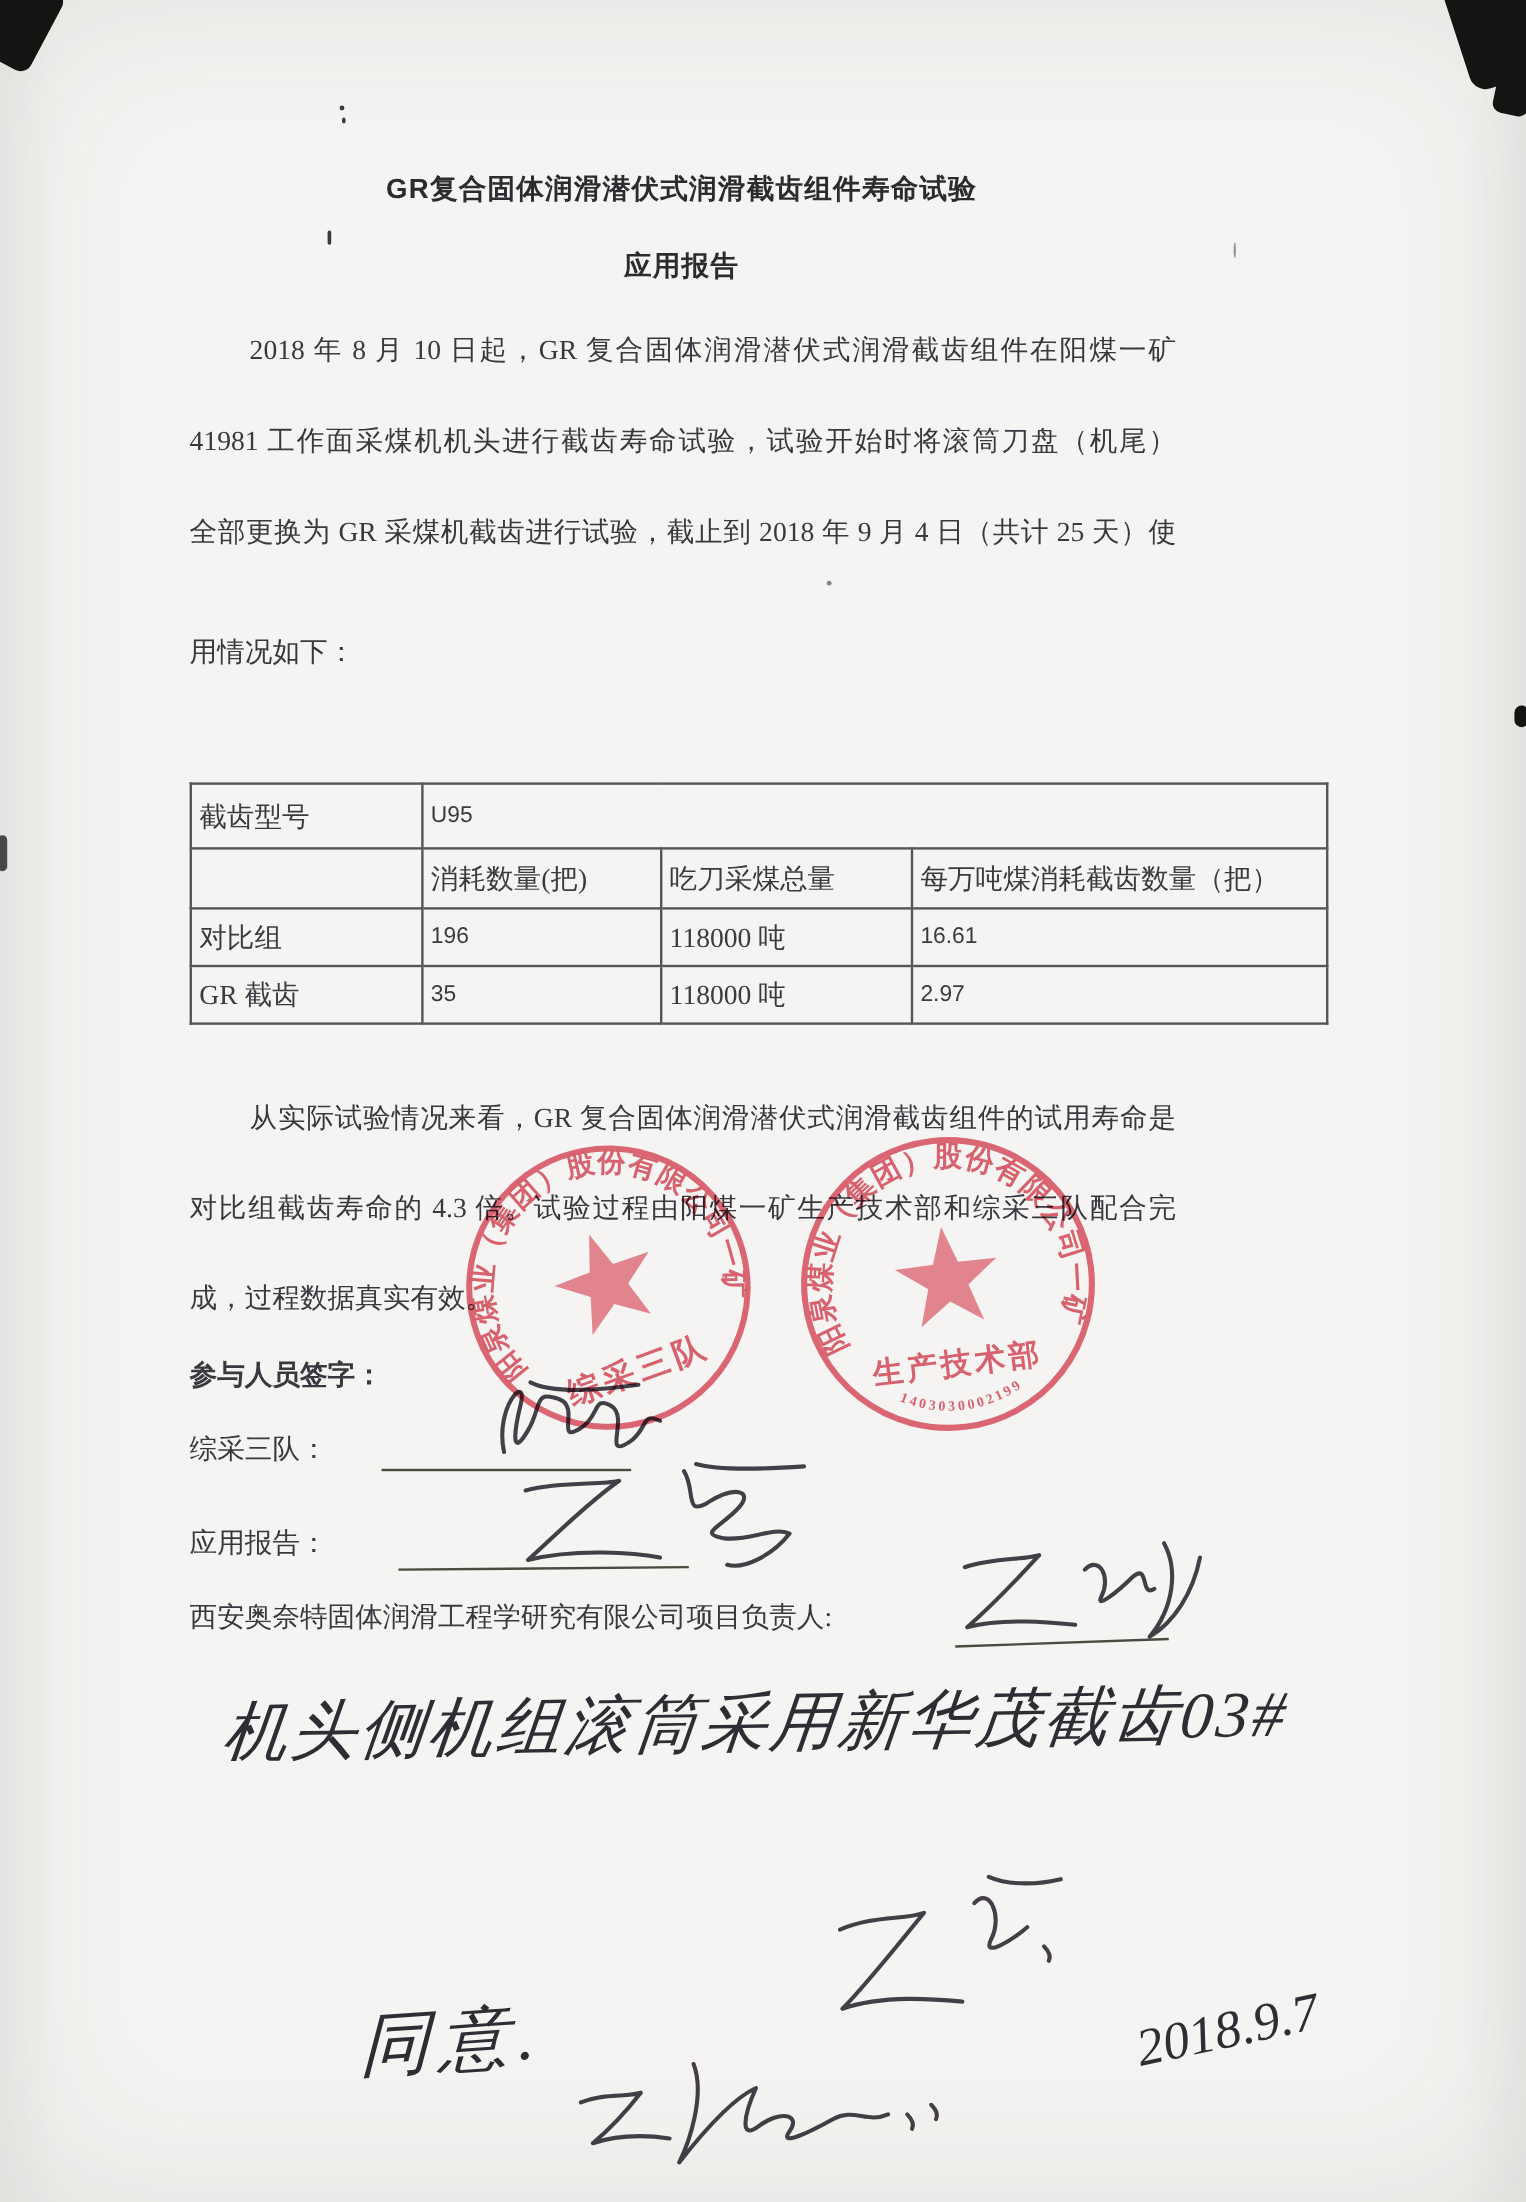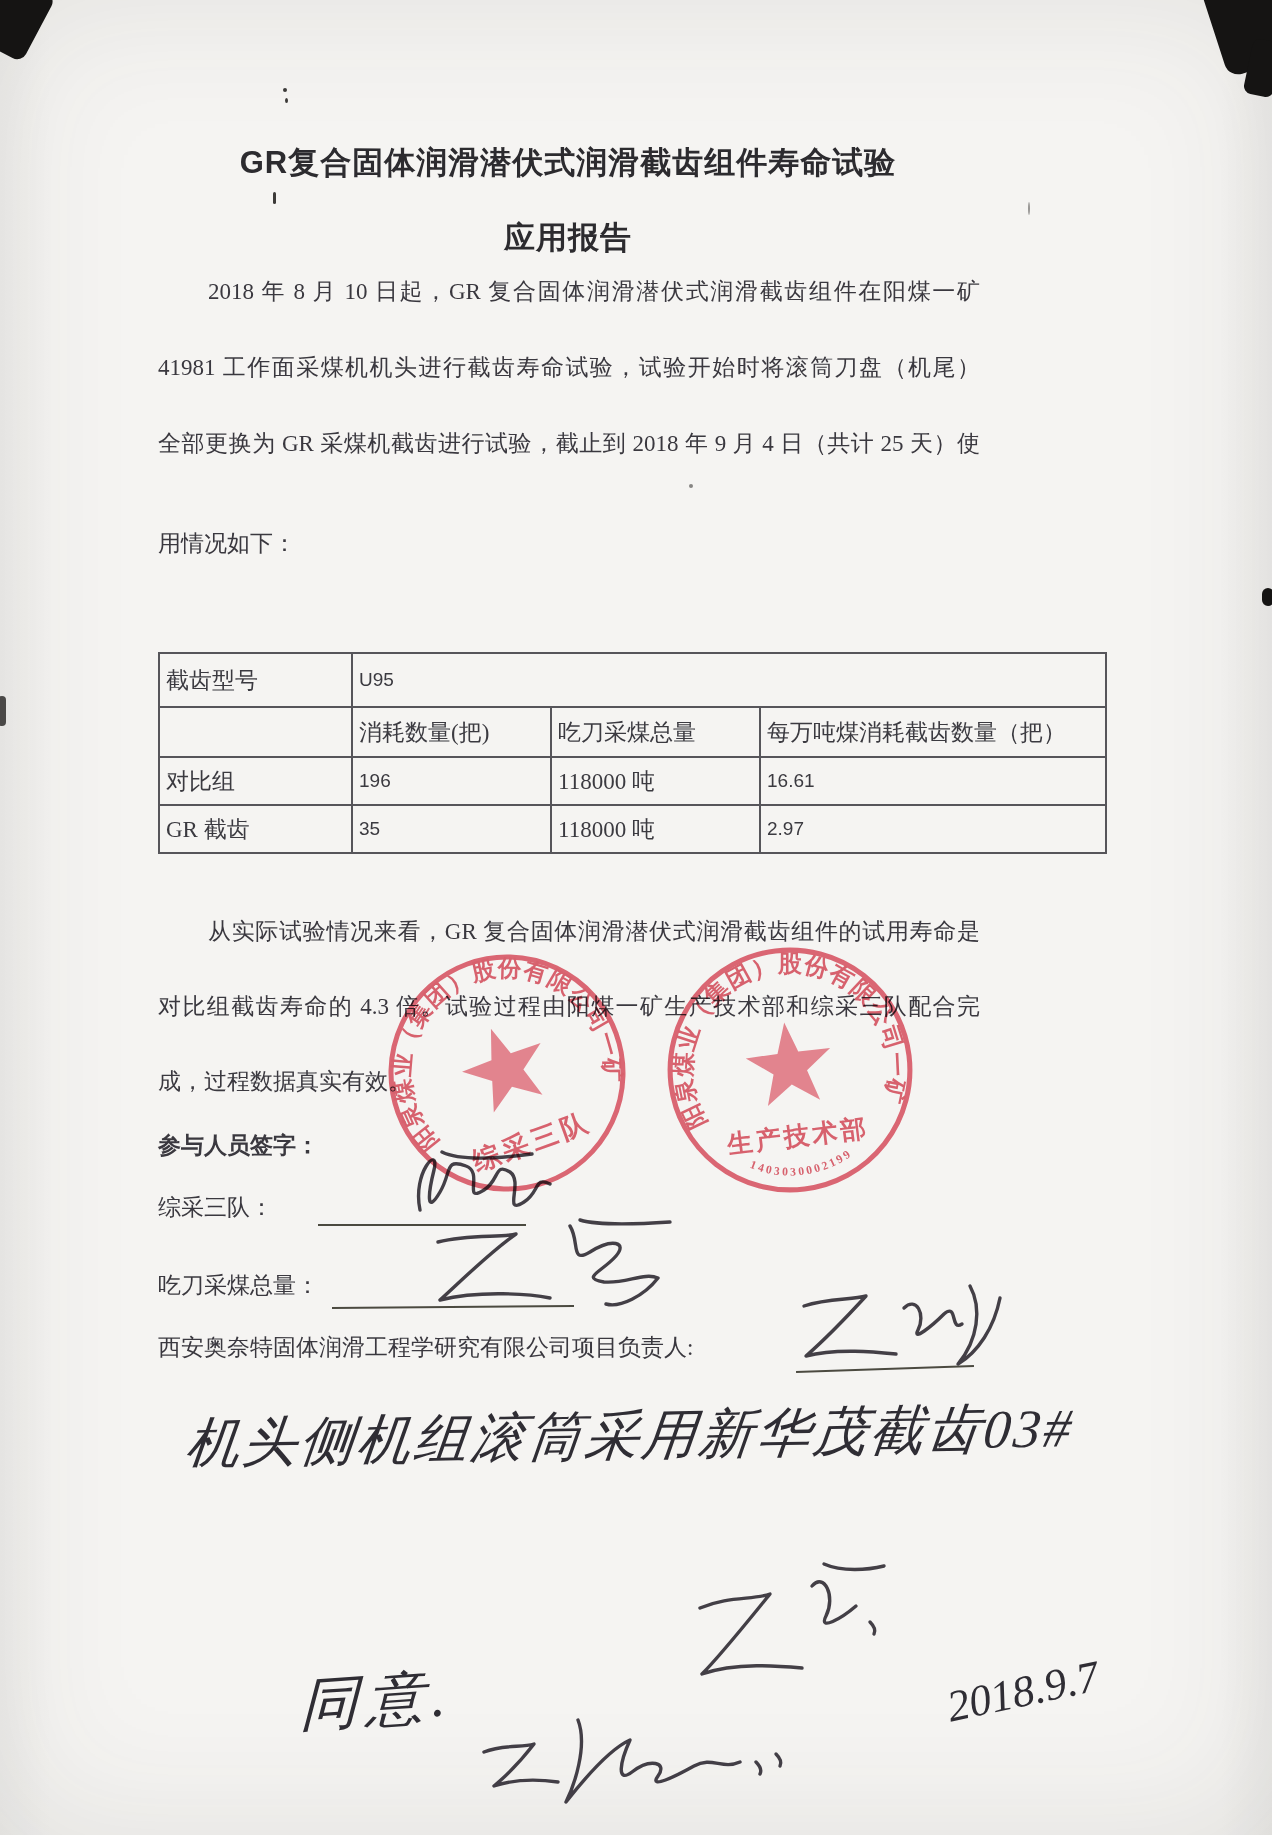--- a/index.html
+++ b/index.html
@@ -11,21 +11,21 @@
     box-shadow:inset 0 0 140px rgba(60,55,50,.10);
     overflow:hidden;
     font-family:"Liberation Serif","DejaVu Serif",serif;
     color:#38363c;
   }
   .abs{position:absolute;}
   .doc-title{
     left:158px;width:820px;text-align:center;
     font-family:"Liberation Sans","DejaVu Sans",sans-serif;
     font-weight:bold;color:#2c2b2f;letter-spacing:1px;
-    font-size:31px;white-space:nowrap;
+    font-size:23px;white-space:nowrap;
   }
   .bodyline{
     left:158px;width:822px;
     font-size:23px;line-height:32px;color:#3a383f;
     text-align:justify;text-align-last:justify;
   }
   .bodyline.short{text-align:left;text-align-last:left;white-space:nowrap;}
   .indent{text-indent:50px;}
   
   table.results{
@@ -64,21 +64,21 @@
   <div class="stain abs" style="left:1248px;top:40px;width:30px;height:56px;transform:rotate(12deg);border-radius:8px;"></div>
   <div class="stain abs" style="left:1262px;top:588px;width:12px;height:18px;border-radius:6px;"></div>
   <div class="stain abs" style="left:-2px;top:696px;width:8px;height:30px;border-radius:4px;opacity:.75;"></div>
   <div class="speck" style="left:283px;top:88px;width:4px;height:4px;"></div>
   <div class="speck" style="left:285px;top:98px;width:3px;height:5px;"></div>
   <div class="speck" style="left:273px;top:192px;width:3px;height:12px;border-radius:2px;"></div>
   <div class="speck" style="left:1028px;top:202px;width:2px;height:13px;opacity:.5;"></div>
   <div class="speck" style="left:689px;top:484px;width:4px;height:4px;opacity:.6;"></div>
 
   <div class="abs doc-title" style="top:142px;">GR复合固体润滑潜伏式润滑截齿组件寿命试验</div>
-  <div class="abs doc-title" style="top:206px;margin-top:11px;">应用报告</div>
+  <div class="abs doc-title" style="top:206px;">应用报告</div>
 
   <div class="abs bodyline indent" style="top:276px;">2018 年 8 月 10 日起，GR 复合固体润滑潜伏式润滑截齿组件在阳煤一矿</div>
   <div class="abs bodyline" style="top:352px;">41981 工作面采煤机机头进行截齿寿命试验，试验开始时将滚筒刀盘（机尾）</div>
   <div class="abs bodyline" style="top:428px;">全部更换为 GR 采煤机截齿进行试验，截止到 2018 年 9 月 4 日（共计 25 天）使</div>
   <div class="abs bodyline short" style="top:528px;">用情况如下：</div>
 
   <table class="results abs" style="left:158px;top:652px;width:947px;">
     <colgroup>
         <col style="width:193px">
         <col style="width:199px">
@@ -110,21 +110,21 @@
     </tr>
   </tbody>
     </table>
 
   <div class="abs bodyline indent" style="top:916px;">从实际试验情况来看，GR 复合固体润滑潜伏式润滑截齿组件的试用寿命是</div>
   <div class="abs bodyline" style="top:991px;">对比组截齿寿命的 4.3 倍。试验过程由阳煤一矿生产技术部和综采三队配合完</div>
   <div class="abs bodyline short" style="top:1066px;">成，过程数据真实有效。</div>
 
   <div class="abs bodyline short" style="top:1130px;font-weight:bold;">参与人员签字：</div>
   <div class="abs bodyline short" style="top:1192px;">综采三队：</div>
-  <div class="abs bodyline short" style="top:1270px;">吃刀采煤总量：</div>
+  <div class="abs bodyline short" style="top:1270px;">应用报告：</div>
   <div class="abs bodyline short" style="top:1332px;">西安奥奈特固体润滑工程学研究有限公司项目负责人:</div>
 
   <div class="abs sigline" style="left:318px;top:1224px;width:208px;"></div>
   <div class="abs sigline" style="left:332px;top:1306px;width:242px;transform:rotate(-.5deg);"></div>
   <div class="abs sigline" style="left:796px;top:1368px;width:178px;transform:rotate(-2deg);"></div>
 
   <svg class="abs scribble" style="left:382px;top:1132px;" width="190" height="100" viewBox="0 0 190 100">
     <path d="M38,78 C30,40 58,12 52,38 C46,62 44,84 58,60 C70,40 62,26 84,34 C102,40 80,72 102,58 C118,48 112,30 128,40 C142,50 120,84 142,70 C158,60 152,44 168,52"></path>
     <path d="M60,20 C80,30 120,26 150,22"></path>
   </svg>

